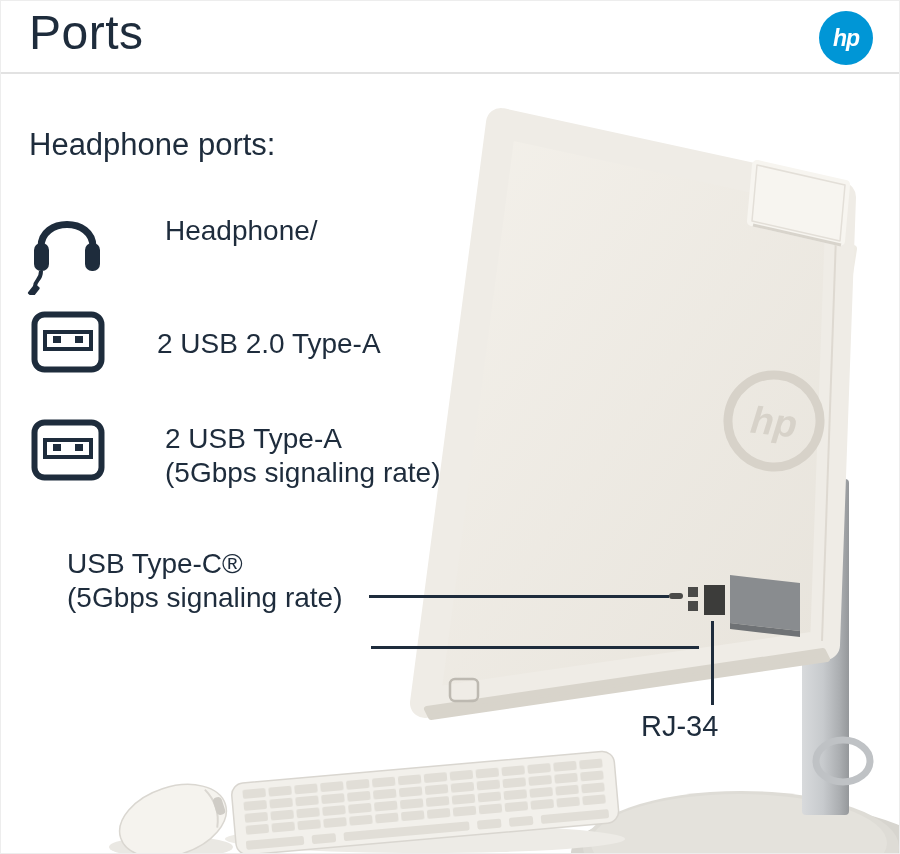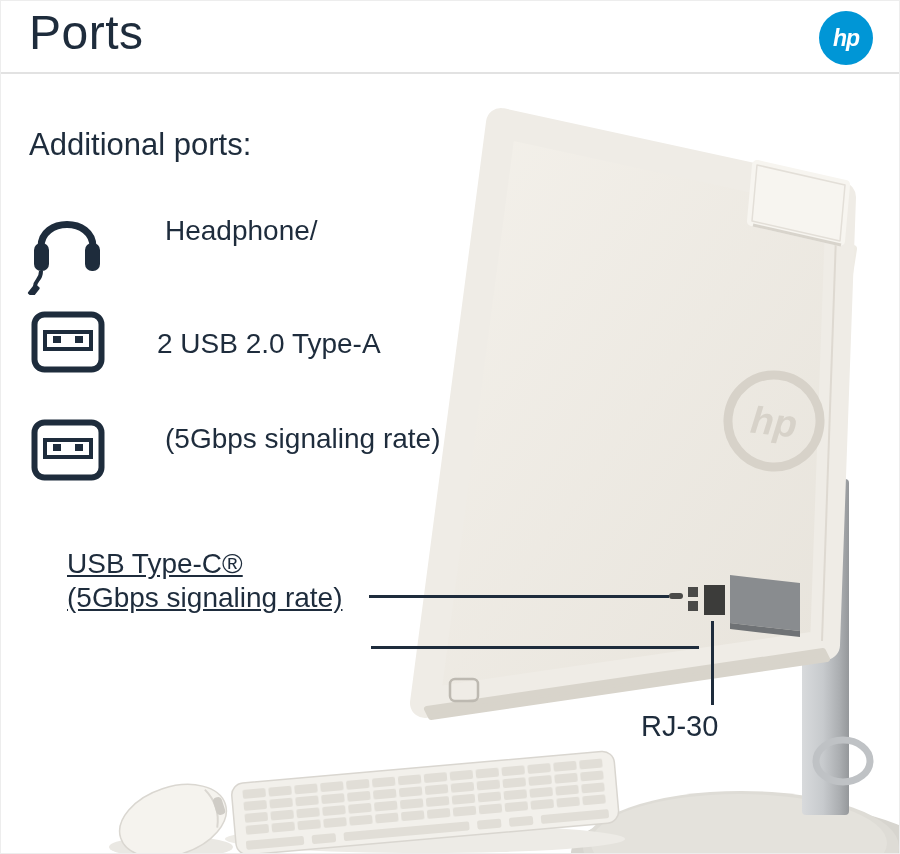--- a/index.html
+++ b/index.html
@@ -164,21 +164,21 @@
   </svg>
 
   <div class="text-layer">
 
     <div class="header-title">Ports</div>
     <div class="hp-logo">
       <span>hp</span>
     </div>
     <div class="divider"></div>
 
-    <div class="section-heading">Additional ports:</div>
+    <div class="section-heading">Headphone ports:</div>
 
     <svg class="item-icon" style="left:24px; top:200px;" width="84" height="94" viewBox="0 0 84 94">
       <path d="M 16 46 C 16 16, 68 16, 68 46" fill="none" stroke="#1e2c3c" stroke-width="7" stroke-linecap="round"></path>
       <rect x="9" y="42" width="15" height="28" rx="7" fill="#1e2c3c"></rect>
       <rect x="60" y="42" width="15" height="28" rx="7" fill="#1e2c3c"></rect>
       <path d="M 16 70 C 16 80, 10 78, 10 86" fill="none" stroke="#1e2c3c" stroke-width="4"></path>
       <rect x="6.5" y="84" width="7" height="12" rx="1.5" fill="#1e2c3c" transform="rotate(38 10 88)"></rect>
     </svg>
     <div class="item-text" style="left:128px; top:212px;">
       <div>Headphone/</div>
@@ -192,28 +192,29 @@
     </svg>
     <div class="item-text" style="left:120px; top:325px;">2 USB 2.0 Type-A</div>
 
     <svg class="item-icon" style="left:30px; top:418px;" width="74" height="62" viewBox="0 0 74 62">
       <rect x="3.5" y="3.5" width="67" height="55" rx="10" fill="none" stroke="#1e2c3c" stroke-width="6"></rect>
       <rect x="14" y="21" width="46" height="17" fill="none" stroke="#1e2c3c" stroke-width="4"></rect>
       <rect x="22" y="25" width="8" height="7" fill="#1e2c3c"></rect>
       <rect x="44" y="25" width="8" height="7" fill="#1e2c3c"></rect>
     </svg>
     <div class="item-text" style="left:128px; top:421px; line-height:34px;">
+      <div>2 USB Type-A</div>
       <div>(5Gbps signaling rate)</div>
     </div>
 
-    <div class="callout" style="left:66px; top:546px;text-decoration:underline;">
+    <div class="callout" style="left:66px; top:546px;">
       <div>USB Type-C®</div>
       <div>(5Gbps signaling rate)</div>
     </div>
     <div class="callout-line-h" style="left:368px; top:594px; width:300px;"></div>
 
     <div class="callout-line-h" style="left:370px; top:645px; width:328px;"></div>
 
     <div class="callout-line-v" style="left:710px; top:620px; height:84px;"></div>
-    <div class="callout" style="left:640px; top:708px; font-size:29px;">RJ-30</div>
+    <div class="callout" style="left:640px; top:708px; font-size:29px;">RJ-34</div>
 
   </div>
 </div>
 
 </body></html>

